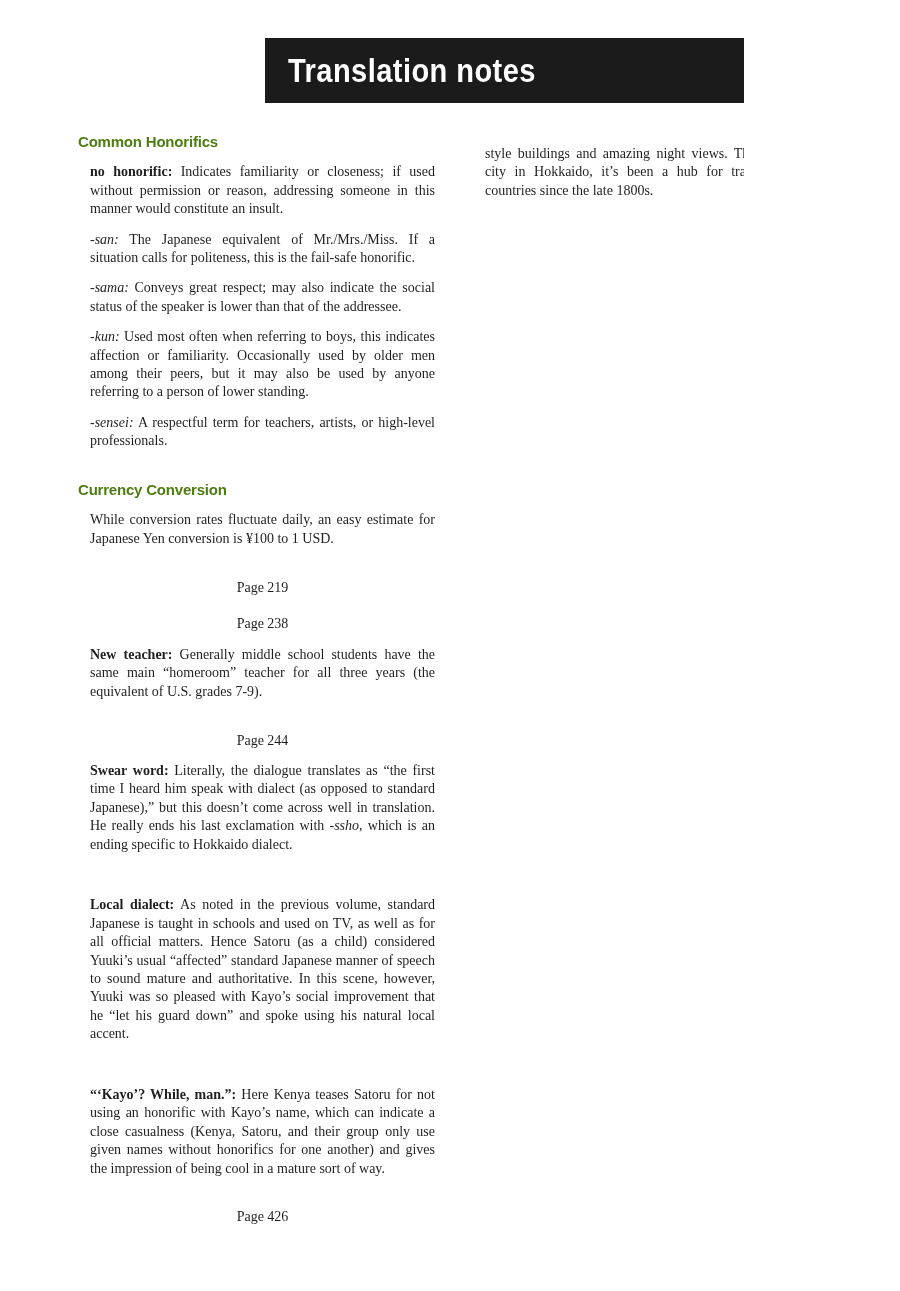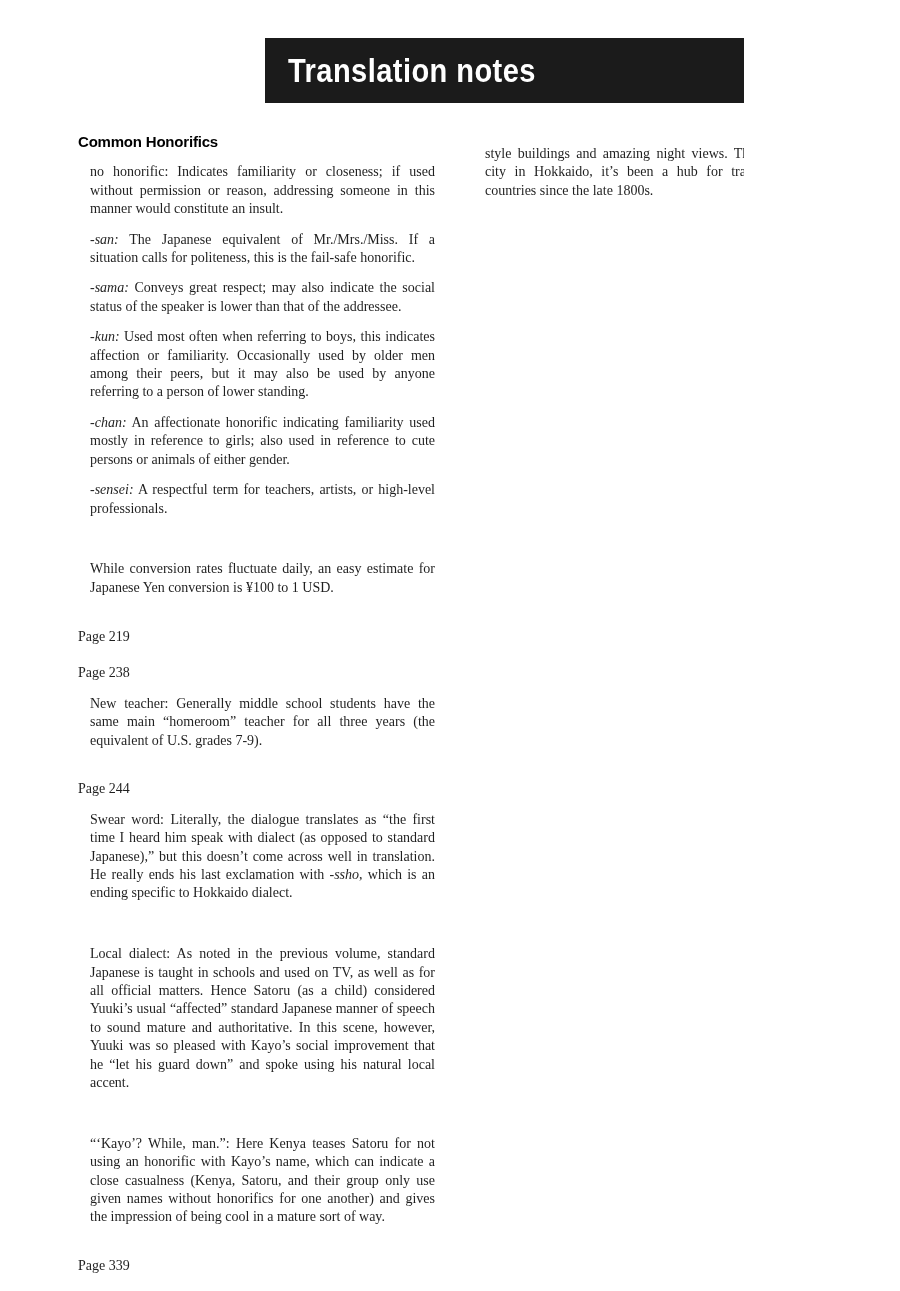--- a/index.html
+++ b/index.html
@@ -18,60 +18,60 @@
   }
   .col {
     position:absolute; top:133px; width:369px;
     font-size:14px; line-height:18.4px; text-align:justify;
   }
   .col-left  { left:78px; }
   .col-right { left:473px; }
   .col p { margin:12px; }
   .heading {
     font-family:"Liberation Sans", sans-serif; font-weight:bold;
-    font-size:15px; letter-spacing:-0.2px; text-align:left; color:#000000;
+    font-size:15px; letter-spacing:-0.2px; text-align:left; color:#4d7c0f;
   }
-  .page-label { text-align:left; }
+  .page-label { text-align:center; }
   .gap { height:18.4px; }
-  .term-bold { font-weight:normal; }
+  .term-bold { font-weight:bold; }
   .term-bi   { font-weight:normal; font-style:italic; }
   .it        { font-style:italic; }
 </style>
 </head>
 <body>
 
 <div class="page">
 
   <div class="banner" style="background: rgb(27, 27, 27);">
     <div class="banner-title">Translation notes</div>
   </div>
 
   <div class="col col-left">
       <div class="heading">Common Honorifics</div>
       <p><span class="term-bold">no honorific:</span> <span>Indicates familiarity or closeness; if used without permission or reason, addressing someone in this manner would constitute an insult.</span></p>
       <p><span class="term-bi">-san:</span> <span>The Japanese equivalent of Mr./Mrs./Miss. If a situation calls for politeness, this is the fail-safe honorific.</span></p>
       <p><span class="term-bi">-sama:</span> <span>Conveys great respect; may also indicate the social status of the speaker is lower than that of the addressee.</span></p>
       <p><span class="term-bi">-kun:</span> <span>Used most often when referring to boys, this indicates affection or familiarity. Occasionally used by older men among their peers, but it may also be used by anyone referring to a person of lower standing.</span></p>
-      <p><span class="term-bi">-chan:</span> <span>An affectionate honorific indicating familiarity used mostly in reference to girls; also used in reference to cute persons or animals of either gender.</span></p>
       <p><span class="term-bi">-sensei:</span> <span>A respectful term for teachers, artists, or high-level professionals.</span></p>
       <div class="gap"></div>
+      <div class="heading">Currency Conversion</div>
       <p><span>While conversion rates fluctuate daily, an easy estimate for Japanese Yen conversion is ¥100 to 1 USD.</span></p>
       <div class="gap"></div>
       <div class="page-label">Page 219</div>
       <div class="gap"></div>
       <div class="page-label">Page 238</div>
       <p><span class="term-bold">New teacher:</span> <span>Generally middle school students have the same main “homeroom” teacher for all three years (the equivalent of U.S. grades 7-9).</span></p>
       <div class="gap"></div>
       <div class="page-label">Page 244</div>
       <p><span class="term-bold">Swear word:</span> <span>Literally, the dialogue translates as “the first time I heard him speak with dialect (as opposed to standard Japanese),” but this doesn’t come across well in translation. He really ends his last exclamation with </span><span class="it">-ssho</span><span>, which is an ending specific to Hokkaido dialect.</span></p>
       <div class="gap"></div>
       <p><span class="term-bold">Local dialect:</span> <span>As noted in the previous volume, standard Japanese is taught in schools and used on TV, as well as for all official matters. Hence Satoru (as a child) considered Yuuki’s usual “affected” standard Japanese manner of speech to sound mature and authoritative. In this scene, however, Yuuki was so pleased with Kayo’s social improvement that he “let his guard down” and spoke using his natural local accent.</span></p>
       <div class="gap"></div>
       <p><span class="term-bold">“‘Kayo’? While, man.”:</span> <span>Here Kenya teases Satoru for not using an honorific with Kayo’s name, which can indicate a close casualness (Kenya, Satoru, and their group only use given names without honorifics for one another) and gives the impression of being cool in a mature sort of way.</span></p>
       <div class="gap"></div>
-      <div class="page-label">Page 339</div>
+      <div class="page-label">Page 426</div>
     </div>
 
   <div class="col col-right">
     <p>style buildings and amazing night views. The third-largest city in Hokkaido, it’s been a hub for trade with other countries since the late 1800s.</p>
   </div>
 
 </div>
 
 </body></html>

